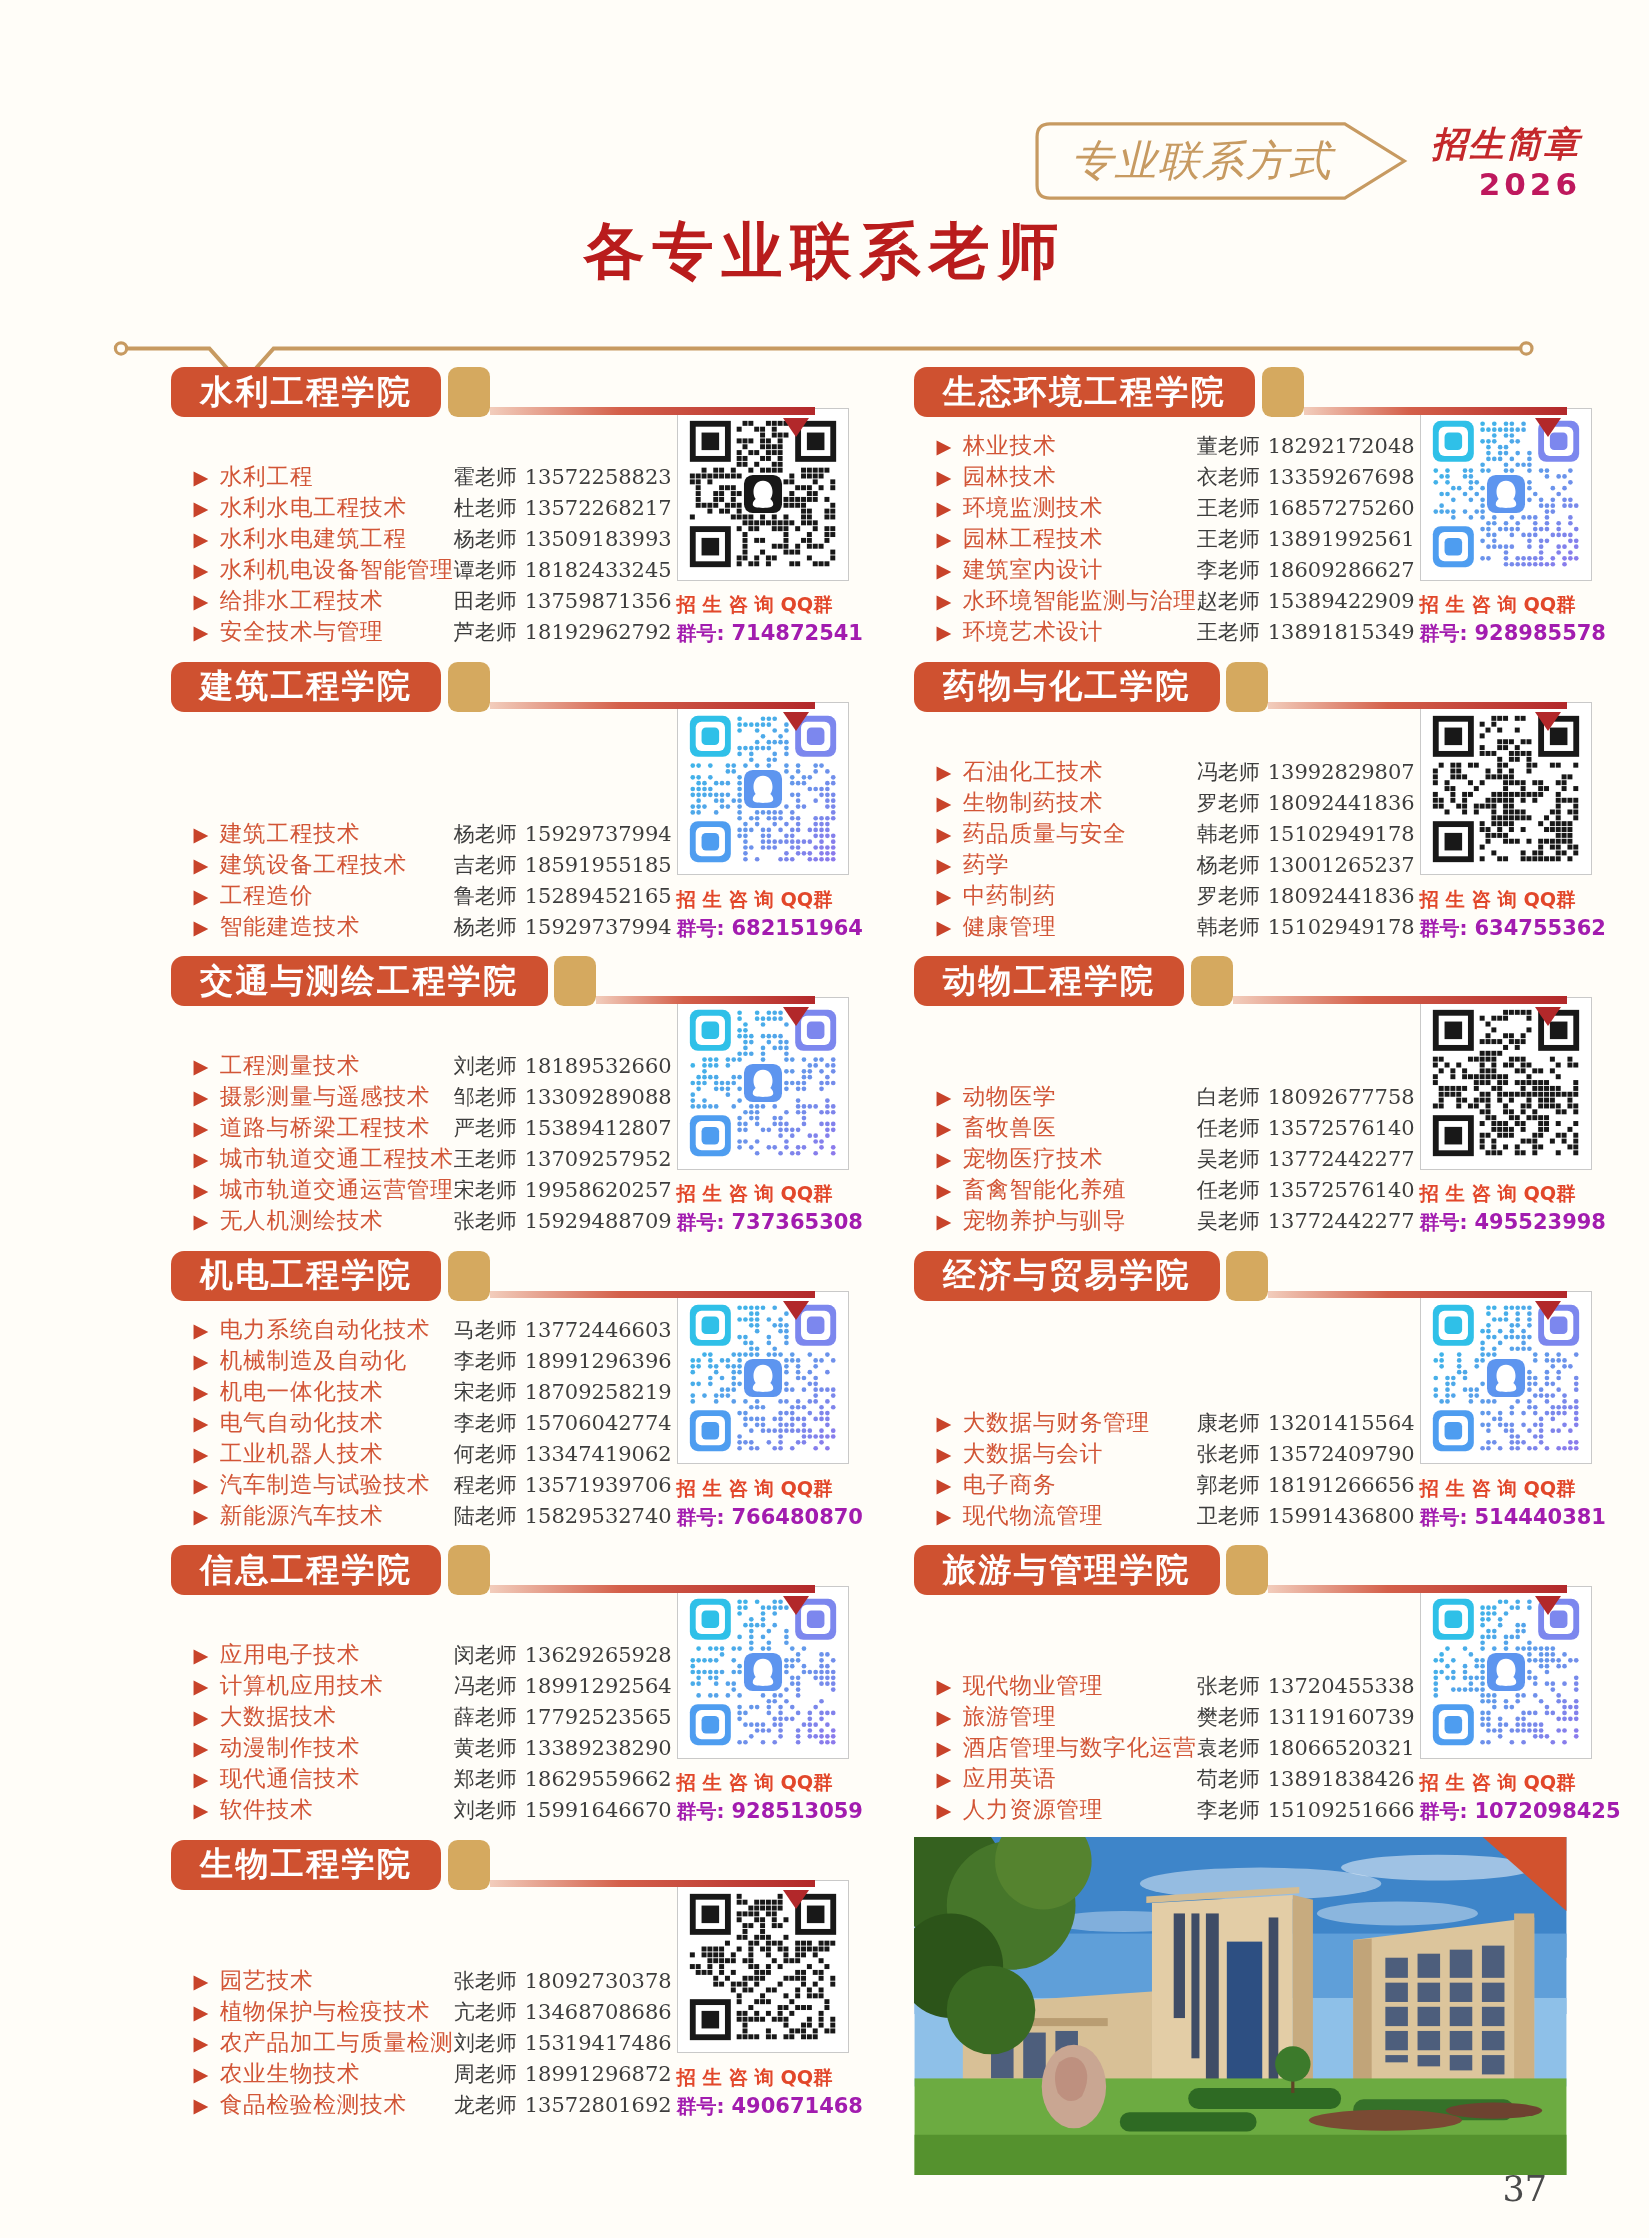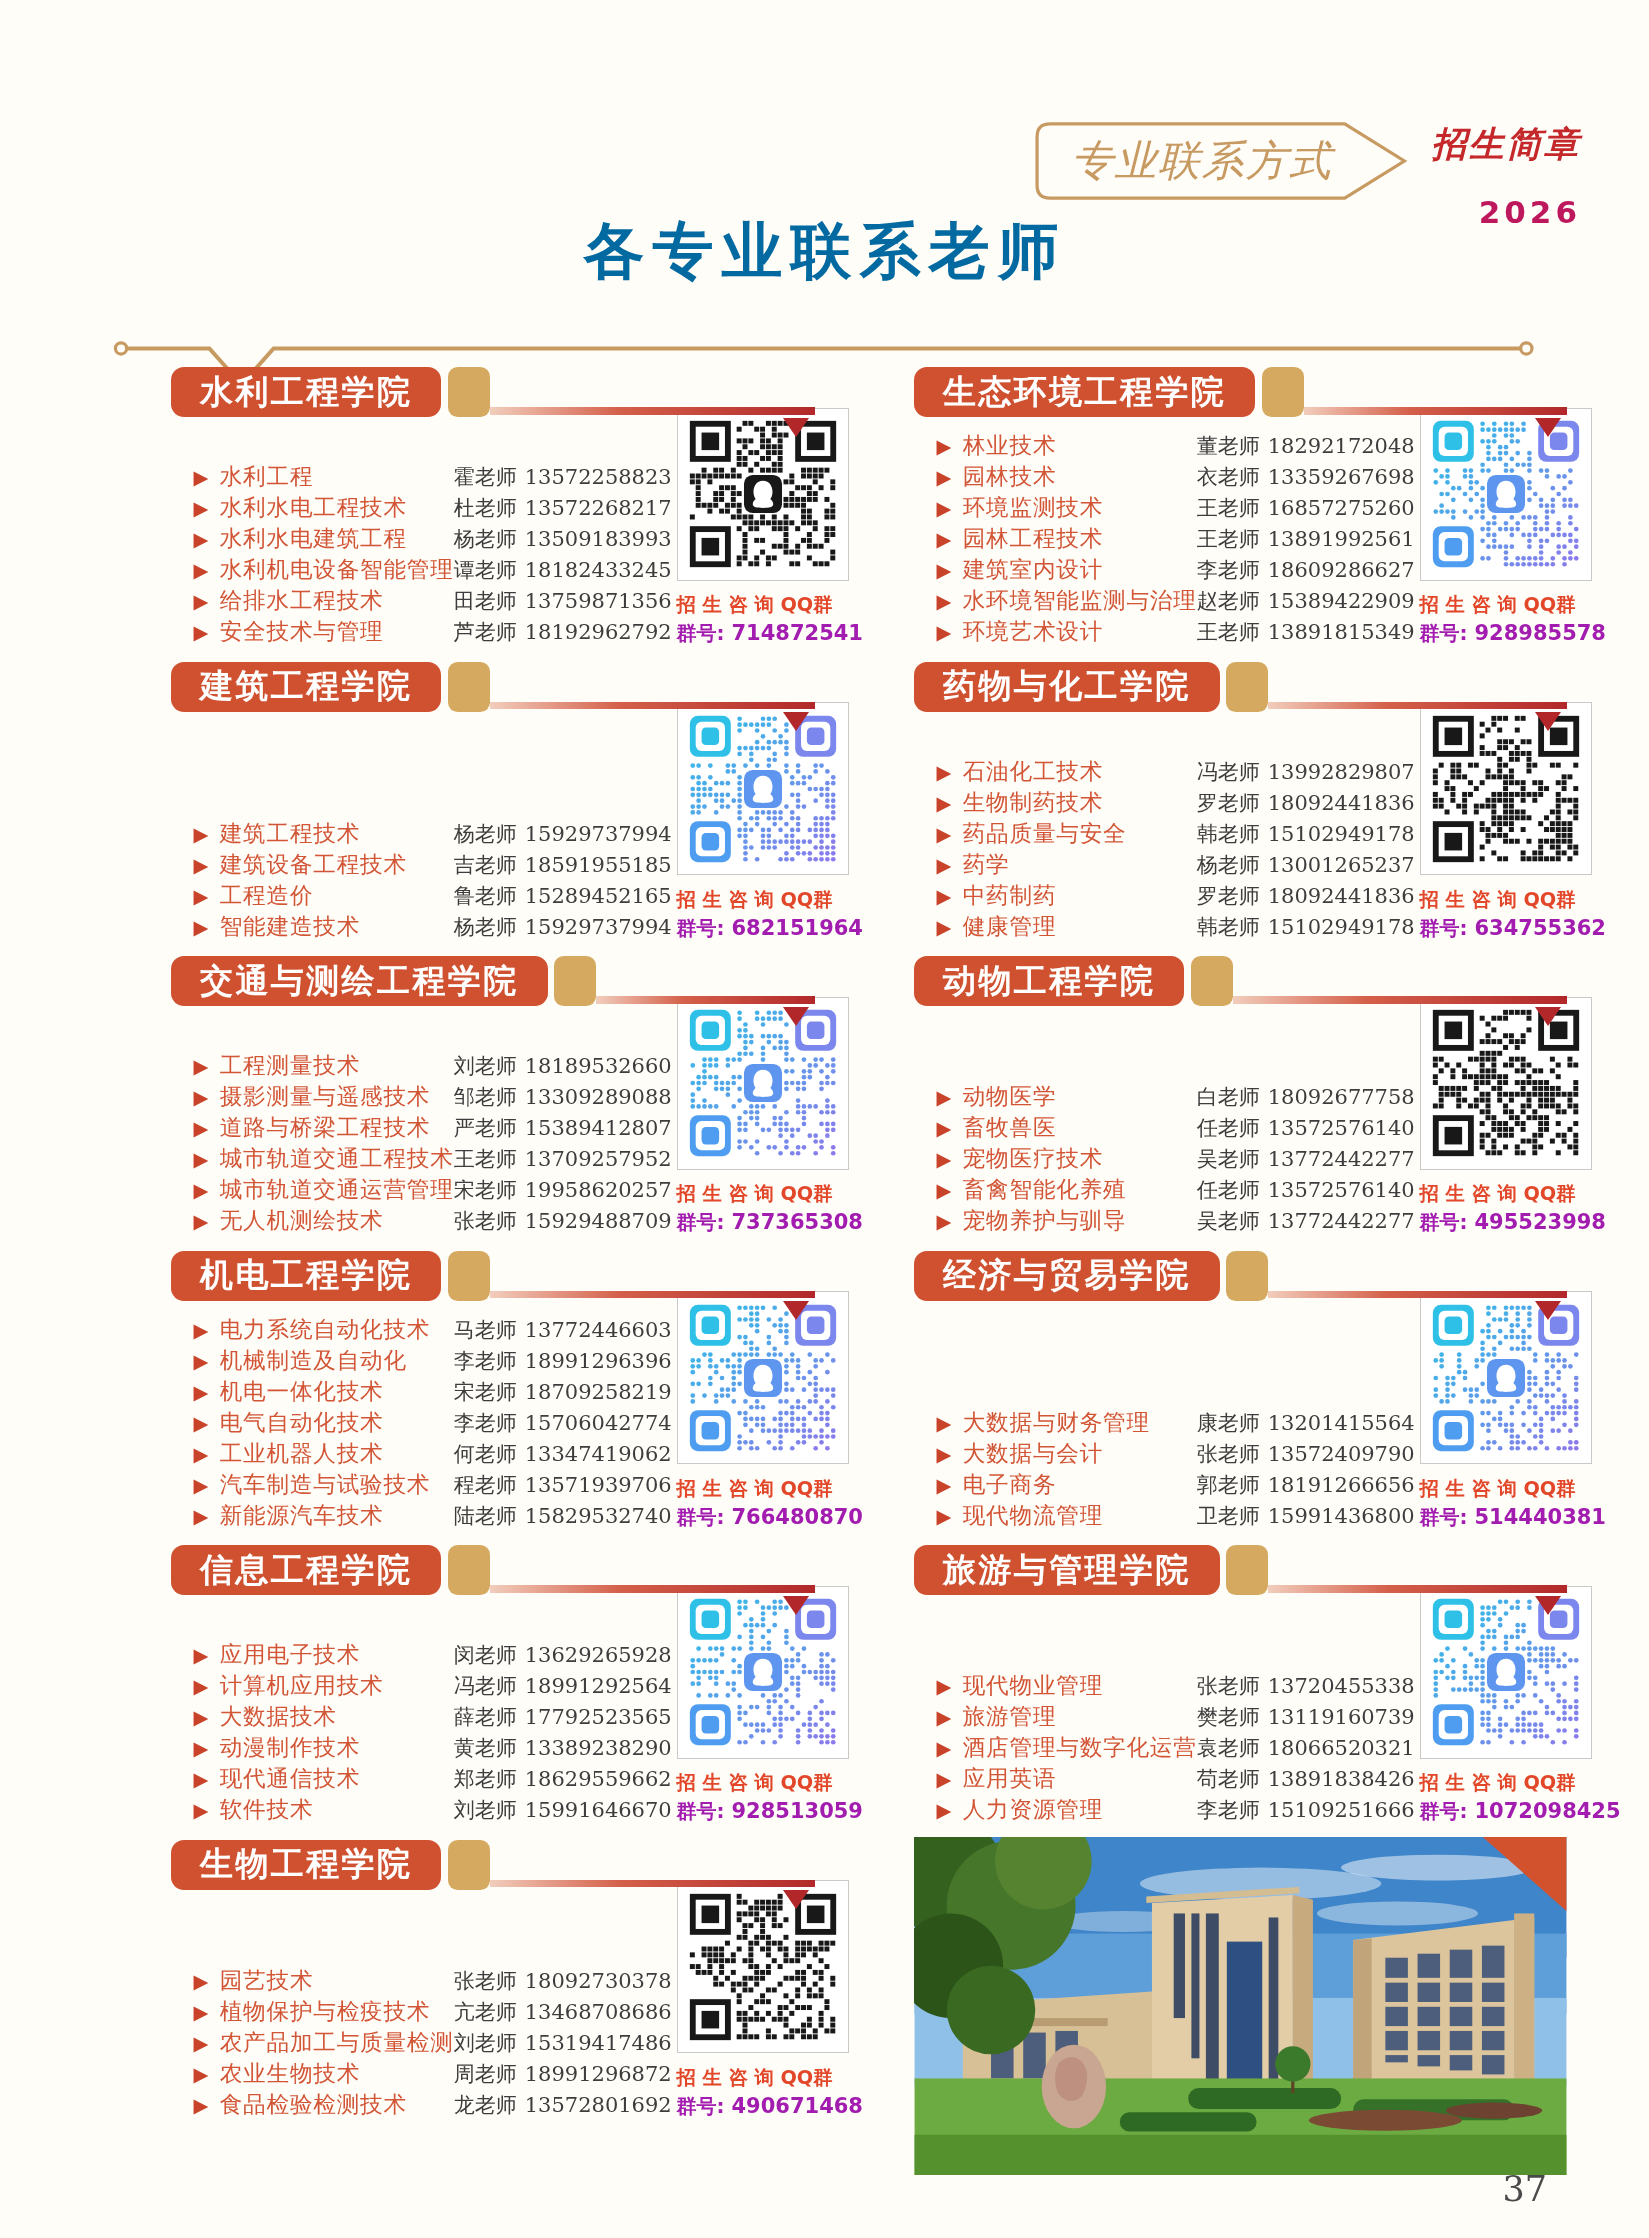--- a/index.html
+++ b/index.html
@@ -4,26 +4,26 @@
 <style>
   html,body{margin:0;padding:0;background:#e9e6df;}
   .page{position:relative;width:1650px;height:2239px;background:#fffdf8;overflow:hidden;
         font-family:"DejaVu Sans","Liberation Sans",sans-serif;}
   
   .top-badge{position:absolute;top:119px;right:69px;display:flex;gap:17.7px;align-items:flex-start;}
   .badge-pill{position:relative;width:385px;height:84px;flex:none;}
   .badge-pill svg{position:absolute;left:0;top:0;}
   .badge-text{position:absolute;left:24px;top:0;width:298px;height:100%;display:flex;align-items:center;
               justify-content:center;font-size:42px;font-weight:normal;font-style:italic;color:#c79a61;letter-spacing:1.6px;}
-  .badge-side{display:flex;flex-direction:column;align-items:flex-end;margin-top:1.6px;gap:28px;}
+  .badge-side{display:flex;flex-direction:column;align-items:flex-end;margin-top:1.6px;}
   .brochure{font-size:35px;font-weight:bold;font-style:italic;color:#c4282b;letter-spacing:2.4px;}
   .year{font-size:31px;font-weight:bold;color:#be185d;letter-spacing:4px;margin-top:-1.6px;}
   
   .page-title{position:absolute;top:211px;left:0;width:100%;margin:0;text-align:center;
-              font-size:61px;font-weight:bold;color:#0369a1;letter-spacing:8px;}
+              font-size:61px;font-weight:bold;color:#b91c1c;letter-spacing:8px;}
   .divider{position:absolute;left:111px;top:338px;}
   
   .col{position:absolute;top:367px;}
   #col-left{left:171px;width:644px;}
   #col-right{left:914px;width:653px;}
   .sec{margin-bottom:14.5px;}
   .sec-header{display:flex;height:50px;align-items:stretch;}
   .sec-title{background:#cf5130;color:#fff;border-radius:13px;display:flex;align-items:center;
              padding:11px 29px;font-size:33px;font-weight:bold;letter-spacing:2.4px;white-space:nowrap;}
   .gold-square{width:42px;border-radius:9.7px;background:#d5a95f;margin-left:6.4px;flex:none;}

